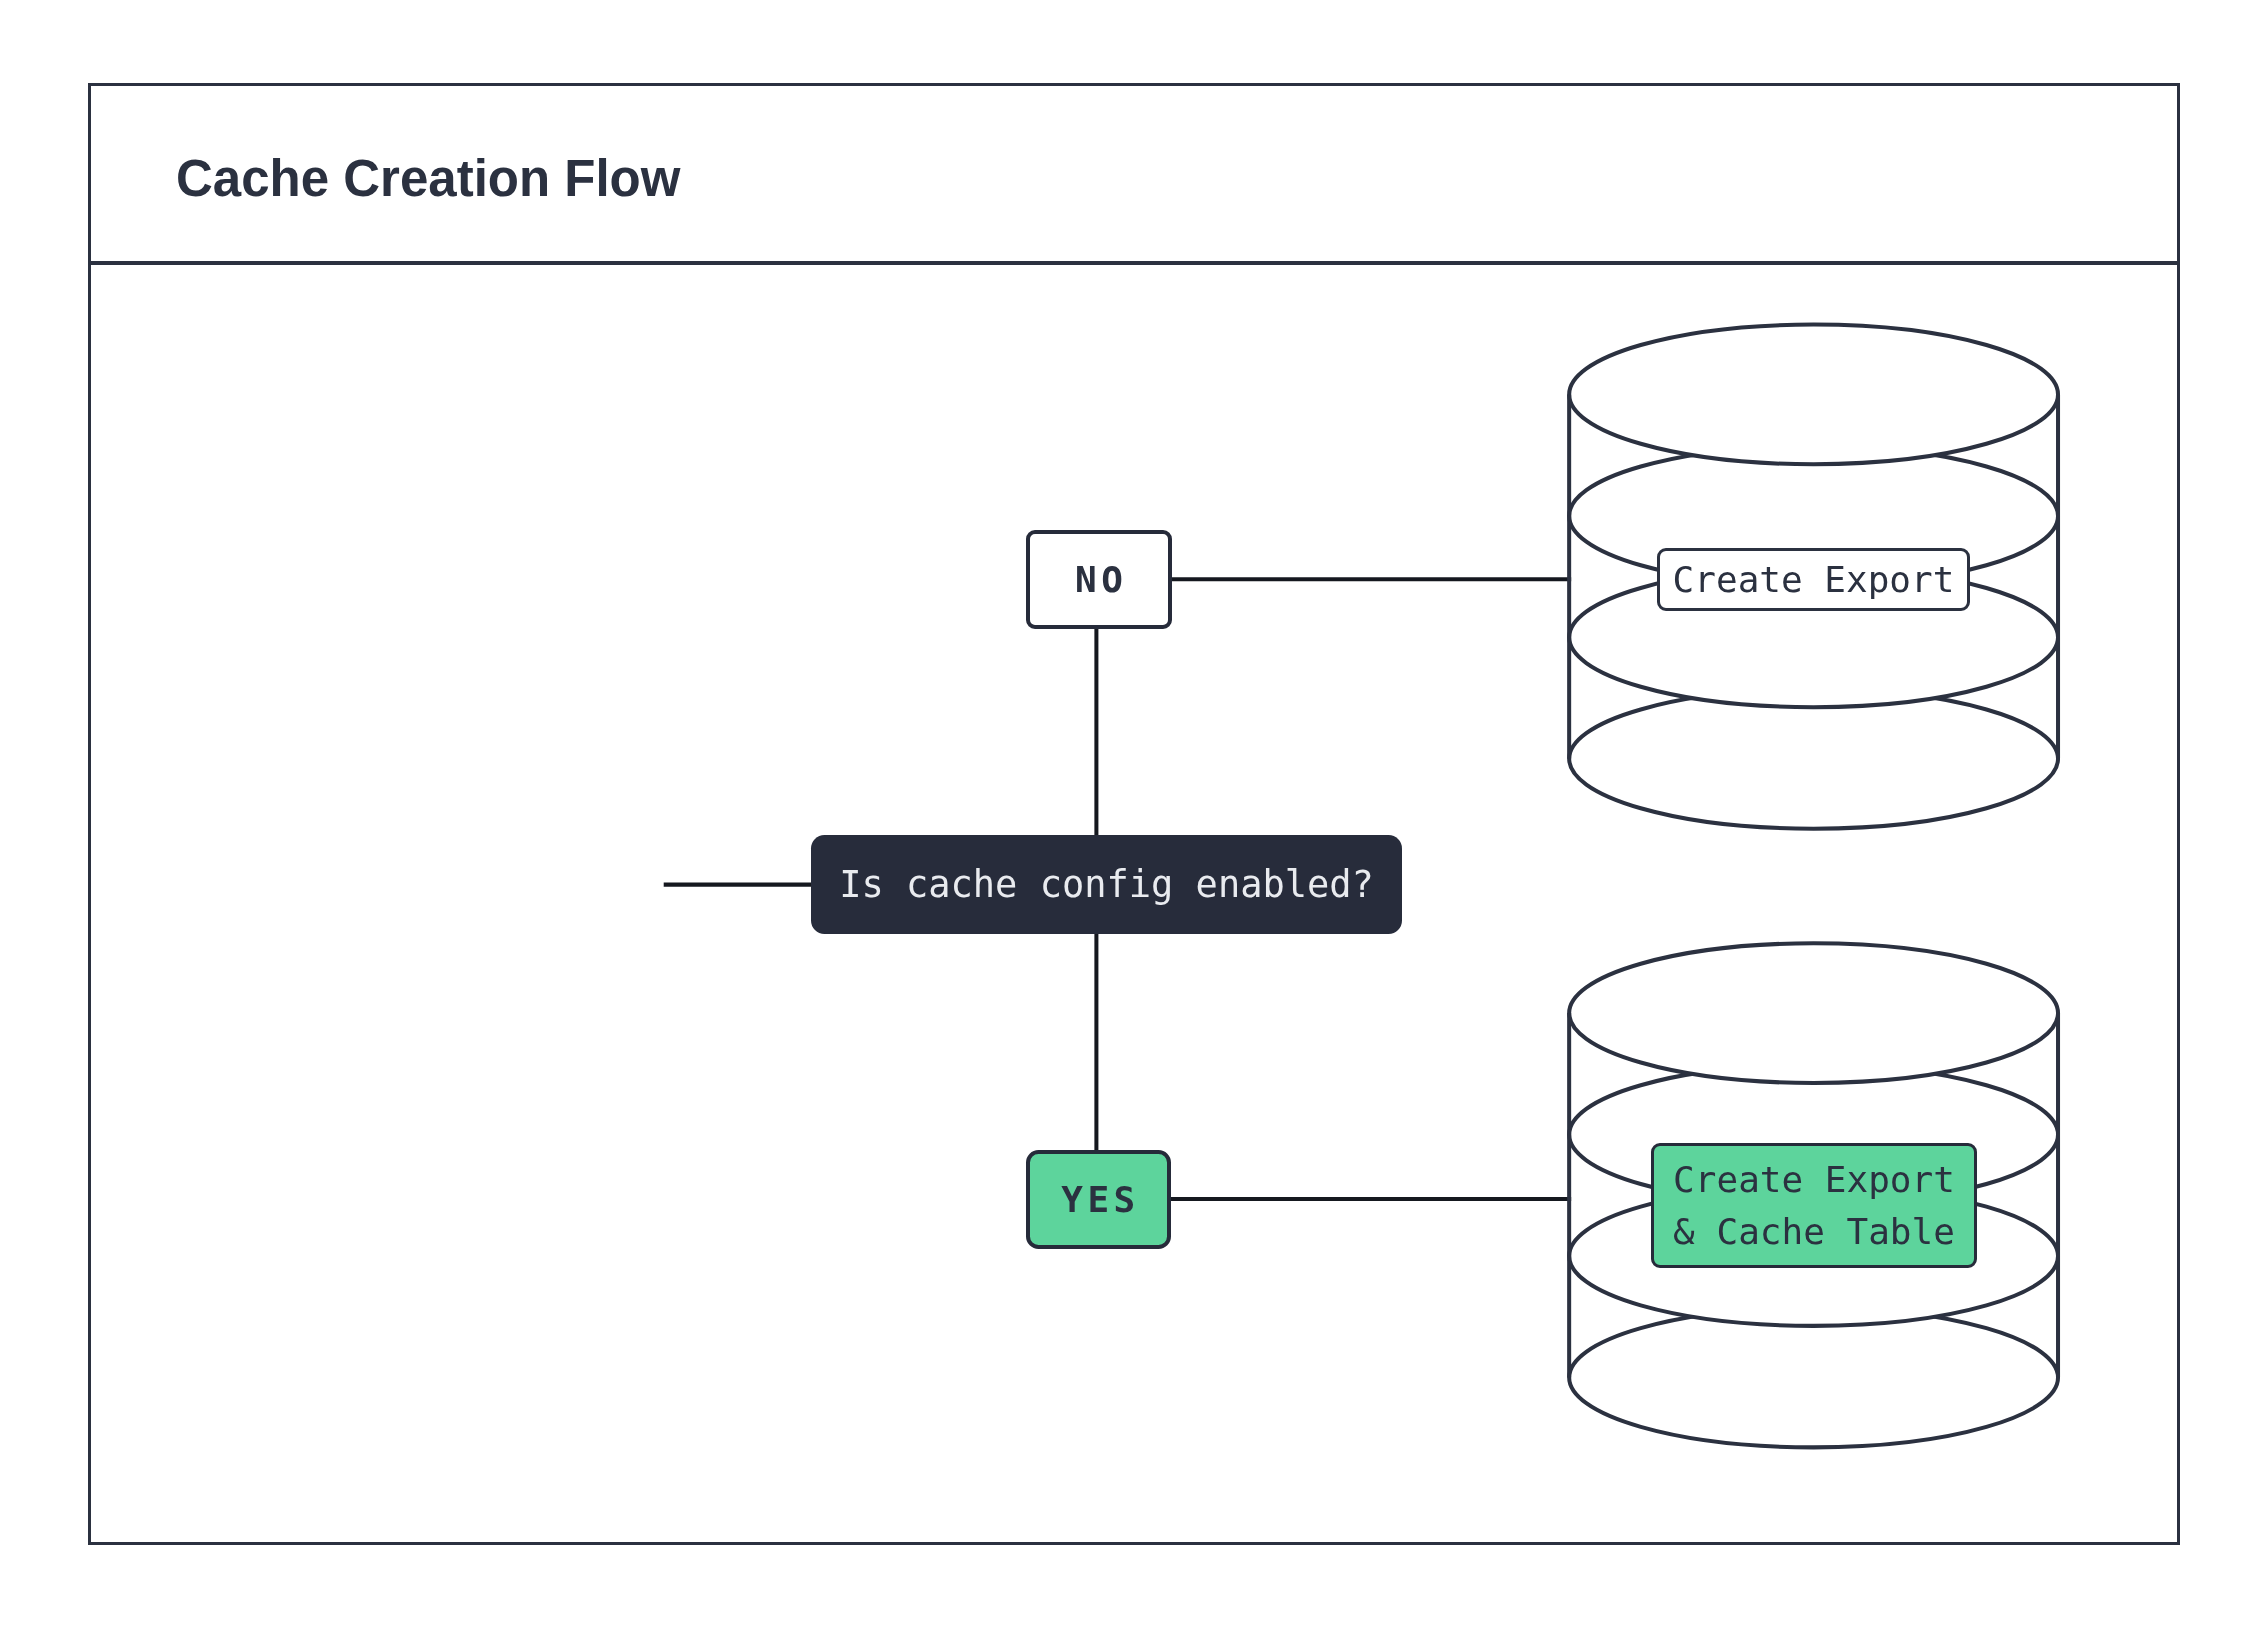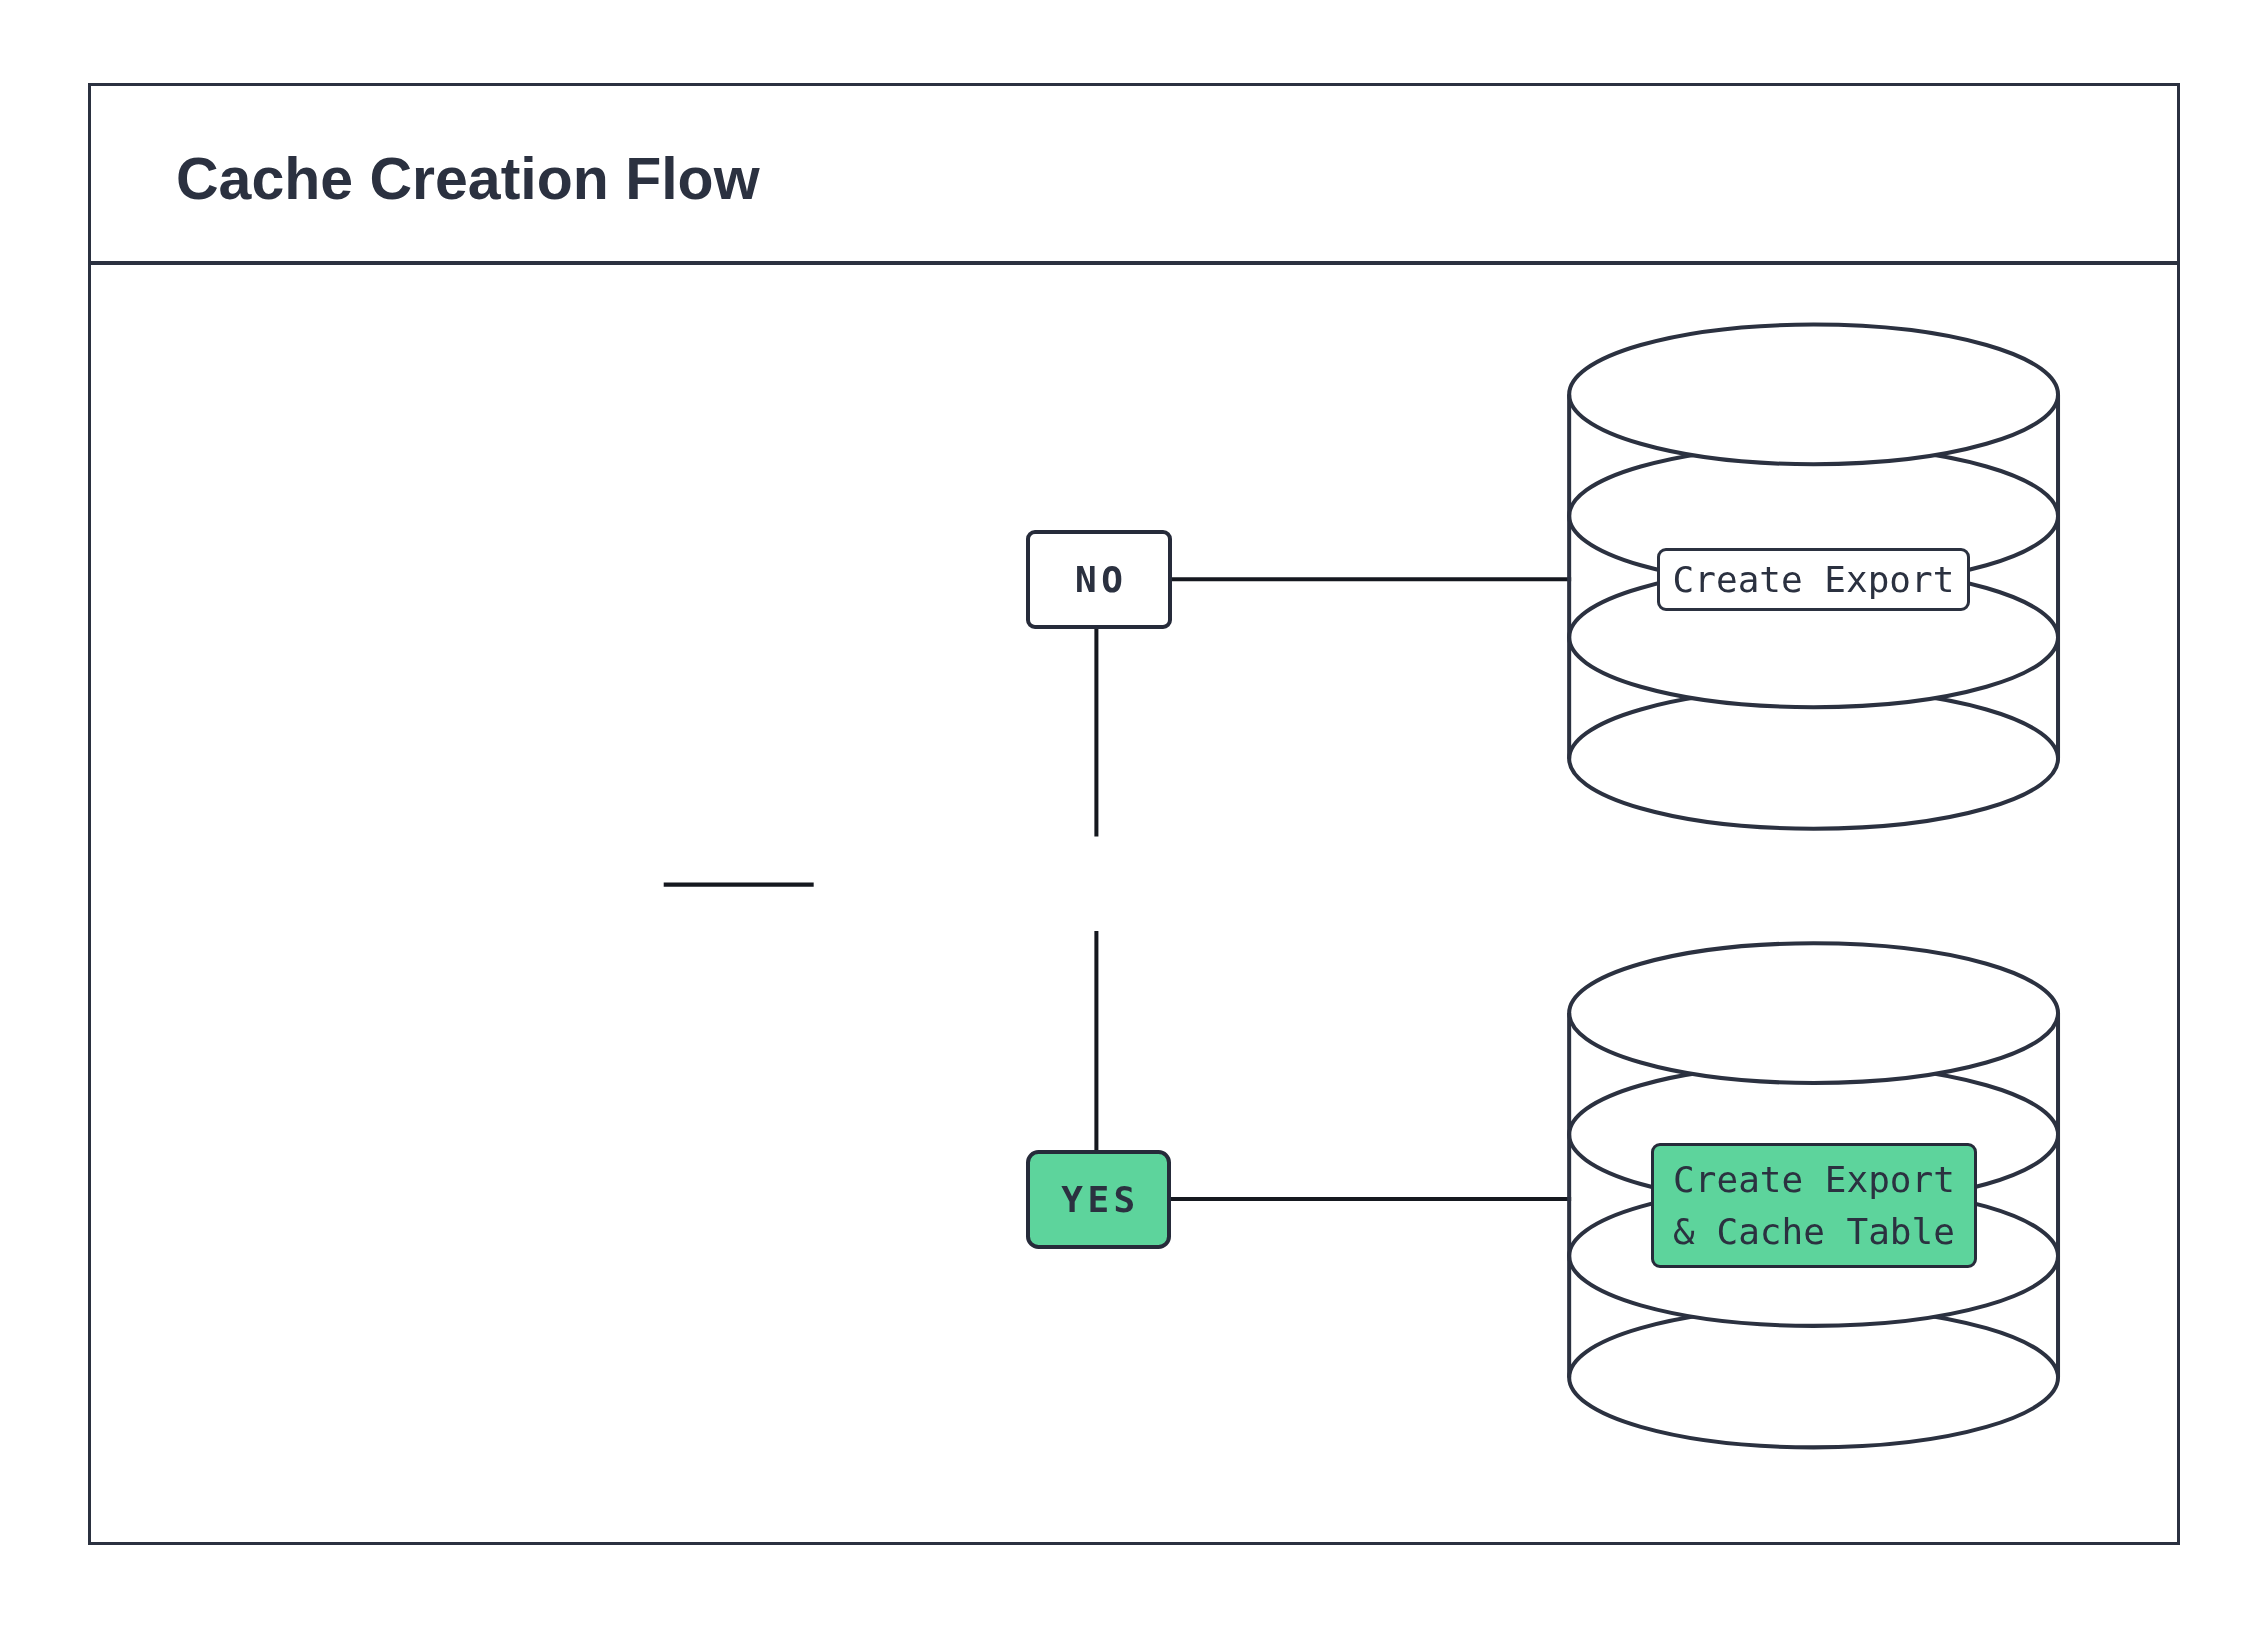--- a/index.html
+++ b/index.html
@@ -17,21 +17,21 @@
   .header-divider{
     position:absolute;left:88px;top:261px;width:2092px;height:3.6px;
     background:#2b3140;
   }
   .title-wrap{
     position:absolute;left:176px;top:83px;height:179px;
     display:flex;align-items:center;
   }
   .title{
     font-family:"Liberation Sans","DejaVu Sans",sans-serif;
-    font-weight:700;font-size:59px;color:#2b3140;letter-spacing:0px;
+    font-weight:700;font-size:51px;color:#2b3140;letter-spacing:0px;
     white-space:nowrap;
     margin-top:12px;
   }
   .diagram-svg{position:absolute;left:0;top:0;z-index:1;}
   .node{
     position:absolute;box-sizing:border-box;z-index:2;
     display:flex;align-items:center;justify-content:center;
     white-space:nowrap;color:#2b3140;
   }
   .node-start{
@@ -102,20 +102,23 @@
       <ellipse cx="2025" cy="1538.5" rx="273" ry="78"></ellipse>
       <ellipse cx="2025" cy="1402.8" rx="273" ry="78"></ellipse>
       <ellipse cx="2025" cy="1267.2" rx="273" ry="78"></ellipse>
       <ellipse cx="2025" cy="1131.5" rx="273" ry="78"></ellipse>
       <line x1="1752" y1="1131.5" x2="1752" y2="1538.5"></line>
       <line x1="2298" y1="1131.5" x2="2298" y2="1538.5"></line>
     </g>
   </svg>
 
 
+  <div class="node node-decision">
+    <span>Is cache config enabled?</span>
+  </div>
 
   <div class="node node-no">
     <span>NO</span>
   </div>
 
   <div class="node node-yes">
     <span>YES</span>
   </div>
 
   <div class="node db-label-export">

